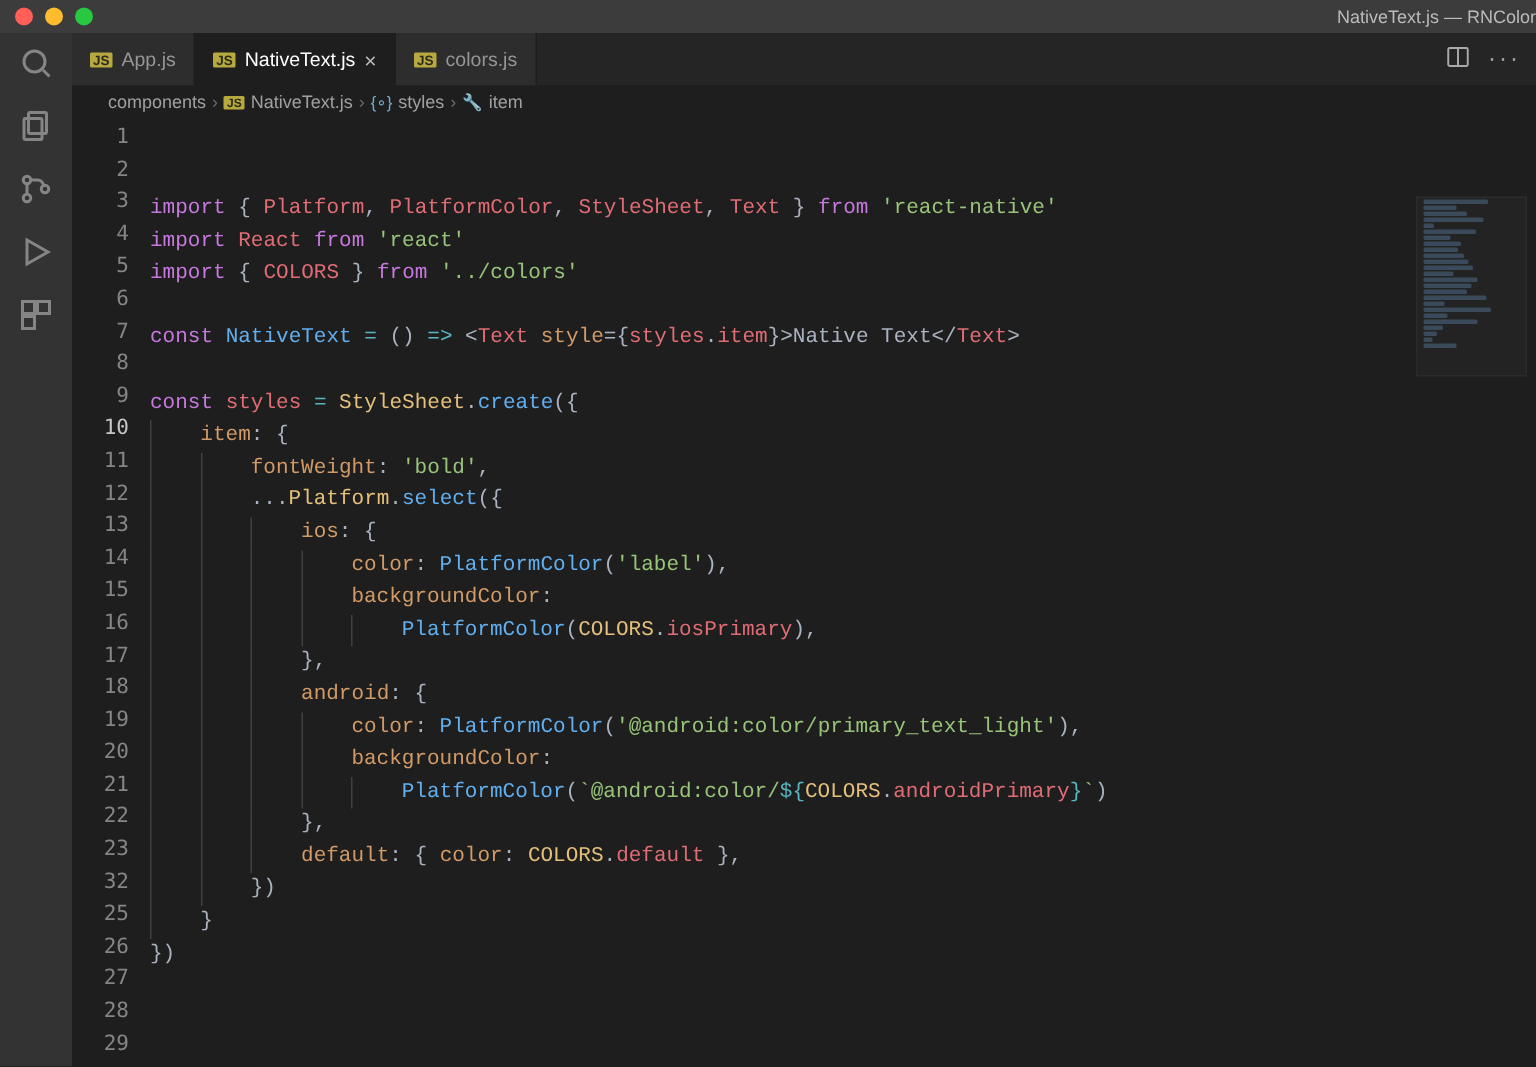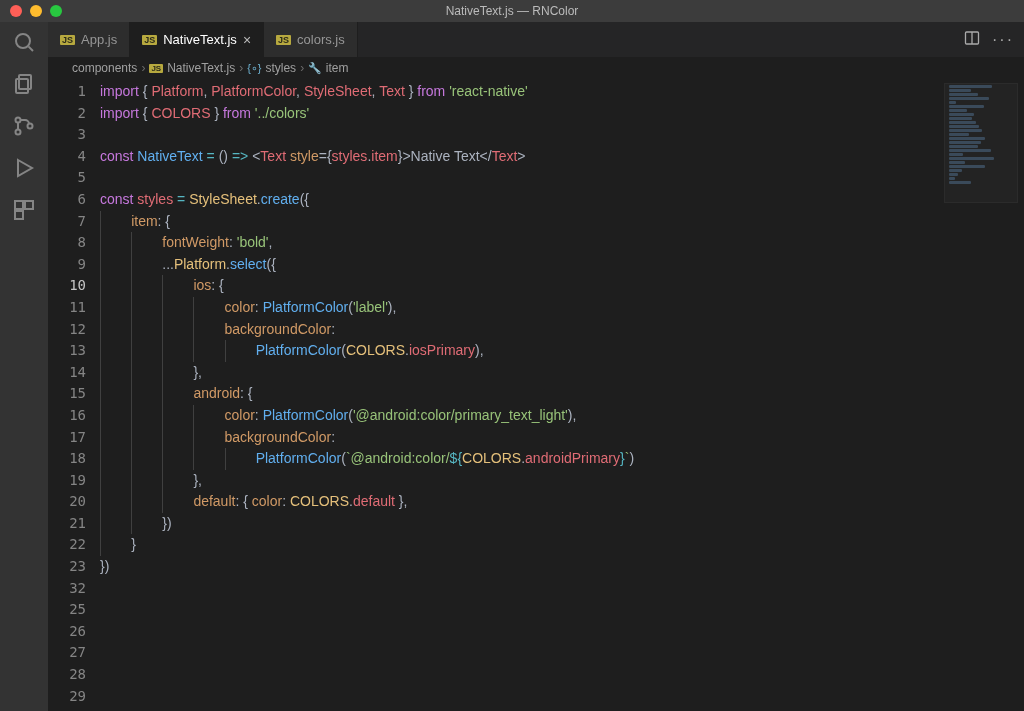--- a/index.html
+++ b/index.html
@@ -24,21 +24,21 @@
     padding-left: 10px;
   }
   .traffic-lights .dot {
     width: 12px; height: 12px; border-radius: 50%;
   }
   .tl-close   { background: #ff5f57; }
   .tl-min     { background: #febc2e; }
   .tl-max     { background: #28c840; }
   .title {
     position: absolute; left: 0; right: 0;
-    text-align: center;
+    text-align: right;
     font-size: 12px; color: #bbb;
     pointer-events: none;
   }
   .main {
     display: flex;
     height: calc(100% - 22px);
     border-radius: 18px;
   }
   .activitybar {
     width: 48px;
@@ -132,25 +132,26 @@
     height: 21.6px;
     line-height: 21.6px;
     text-align: right;
     padding-right: 14px;
     font-family: Menlo, Consolas, monospace;
     font-size: 14px;
     color: #858585;
   }
   .code {
     flex: 1;
-    font-family: Liberation Sans, sans-serif;
+    font-family: Liberation Mono, monospace;
     font-size: 14px;
     line-height: 21.6px;
     padding-top: 2px;
     position: relative;
+    margin-top: 48px;
   }
   .code .line { height: 21.6px; white-space: pre; }
   .line.current { background: #2a2a2a40; }
   
   .ig { display: inline-block; width: 1ch; border-left: 1px solid #404040; height: 21.6px; vertical-align: top; }
   .sp { display: inline-block; width: 1ch; }
   
   .kw  { color: #c678dd; }  
   .fn  { color: #61afef; }  
   .cls { color: #e5c07b; }  
@@ -327,20 +328,21 @@
           <div class="ml" style="width:62%"></div>
             <div class="ml" style="width:22%"></div>
             <div class="ml" style="width:50%"></div>
           <div class="ml" style="width:18%"></div>
             <div class="ml" style="width:12%"></div>
             <div class="ml" style="width:8%"></div>
           <div class="ml" style="width:30%"></div>
         </div>
 
 <div class="line"><span class="kw">import</span><span class="pun"> { </span><span class="id">Platform</span><span class="pun">, </span><span class="id">PlatformColor</span><span class="pun">, </span><span class="id">StyleSheet</span><span class="pun">, </span><span class="id">Text</span><span class="pun"> } </span><span class="kw">from</span><span> </span><span class="str">'react-native'</span></div>
+<div class="line"><span class="kw">import</span><span> </span><span class="id">React</span><span> </span><span class="kw">from</span><span> </span><span class="str">'react'</span></div>
 <div class="line"><span class="kw">import</span><span class="pun"> { </span><span class="id">COLORS</span><span class="pun"> } </span><span class="kw">from</span><span> </span><span class="str">'../colors'</span></div>
 <div class="line"></div>
 <div class="line"><span class="kw">const</span><span> </span><span class="fn">NativeText</span><span> </span><span class="op">=</span><span class="pun"> () </span><span class="op">=&gt;</span><span class="pun"> &lt;</span><span class="tag">Text</span><span> </span><span class="attr">style</span><span class="pun">={</span><span class="id">styles</span><span class="pun">.</span><span class="id">item</span><span class="pun">}&gt;</span><span class="pun">Native Text</span><span class="pun">&lt;/</span><span class="tag">Text</span><span class="pun">&gt;</span></div>
 <div class="line"></div>
 <div class="line"><span class="kw">const</span><span> </span><span class="id">styles</span><span> </span><span class="op">=</span><span> </span><span class="cls">StyleSheet</span><span class="pun">.</span><span class="fn">create</span><span class="pun">({</span></div>
 <div class="line"><span class="ig"></span><span class="sp"></span><span class="sp"></span><span class="sp"></span><span class="prop">item</span><span class="pun">: {</span></div>
 <div class="line"><span class="ig"></span><span class="sp"></span><span class="sp"></span><span class="sp"></span><span class="ig"></span><span class="sp"></span><span class="sp"></span><span class="sp"></span><span class="prop">fontWeight</span><span class="pun">: </span><span class="str">'bold'</span><span class="pun">,</span></div>
 <div class="line"><span class="ig"></span><span class="sp"></span><span class="sp"></span><span class="sp"></span><span class="ig"></span><span class="sp"></span><span class="sp"></span><span class="sp"></span><span class="pun">...</span><span class="cls">Platform</span><span class="pun">.</span><span class="fn">select</span><span class="pun">({</span></div>
 <div class="line"><span class="ig"></span><span class="sp"></span><span class="sp"></span><span class="sp"></span><span class="ig"></span><span class="sp"></span><span class="sp"></span><span class="sp"></span><span class="ig"></span><span class="sp"></span><span class="sp"></span><span class="sp"></span><span class="prop">ios</span><span class="pun">: {</span></div>
 <div class="line"><span class="ig"></span><span class="sp"></span><span class="sp"></span><span class="sp"></span><span class="ig"></span><span class="sp"></span><span class="sp"></span><span class="sp"></span><span class="ig"></span><span class="sp"></span><span class="sp"></span><span class="sp"></span><span class="ig"></span><span class="sp"></span><span class="sp"></span><span class="sp"></span><span class="prop">color</span><span class="pun">: </span><span class="fn">PlatformColor</span><span class="pun">(</span><span class="str">'label'</span><span class="pun">),</span></div>

